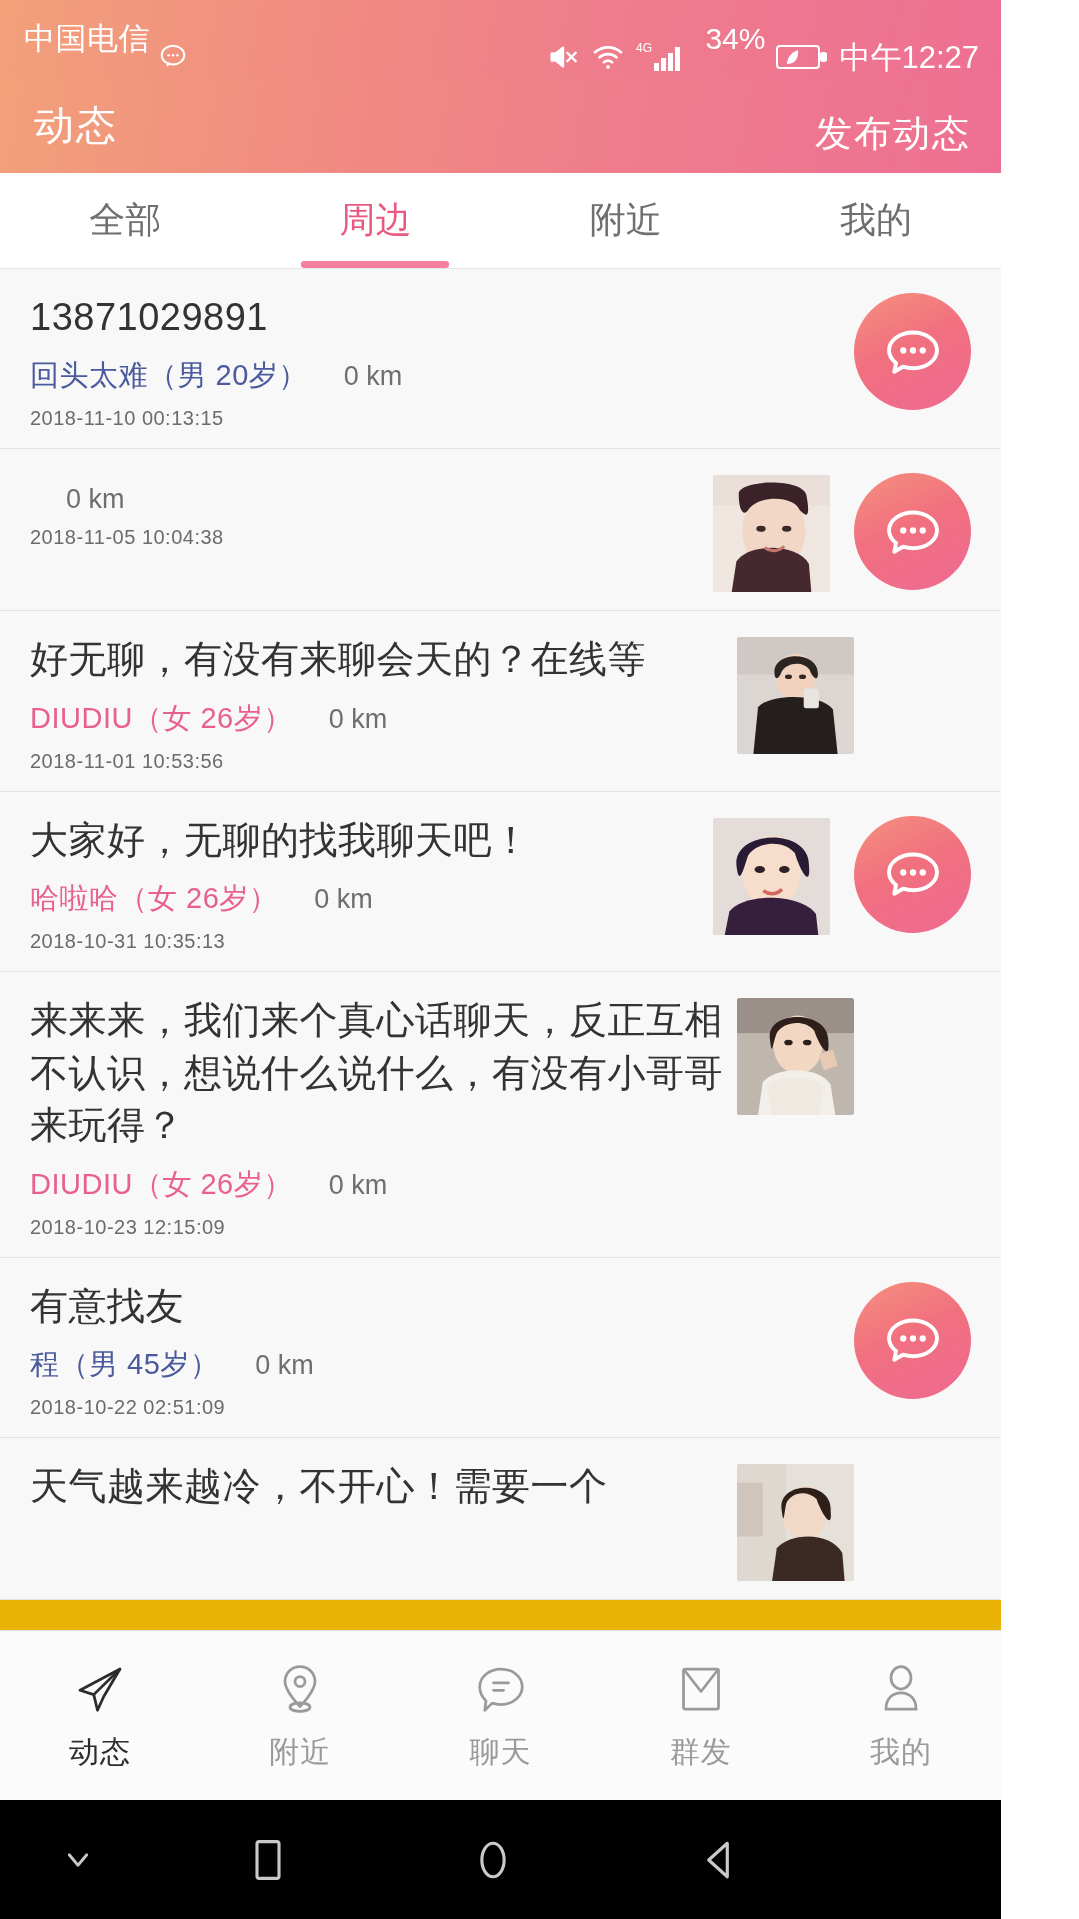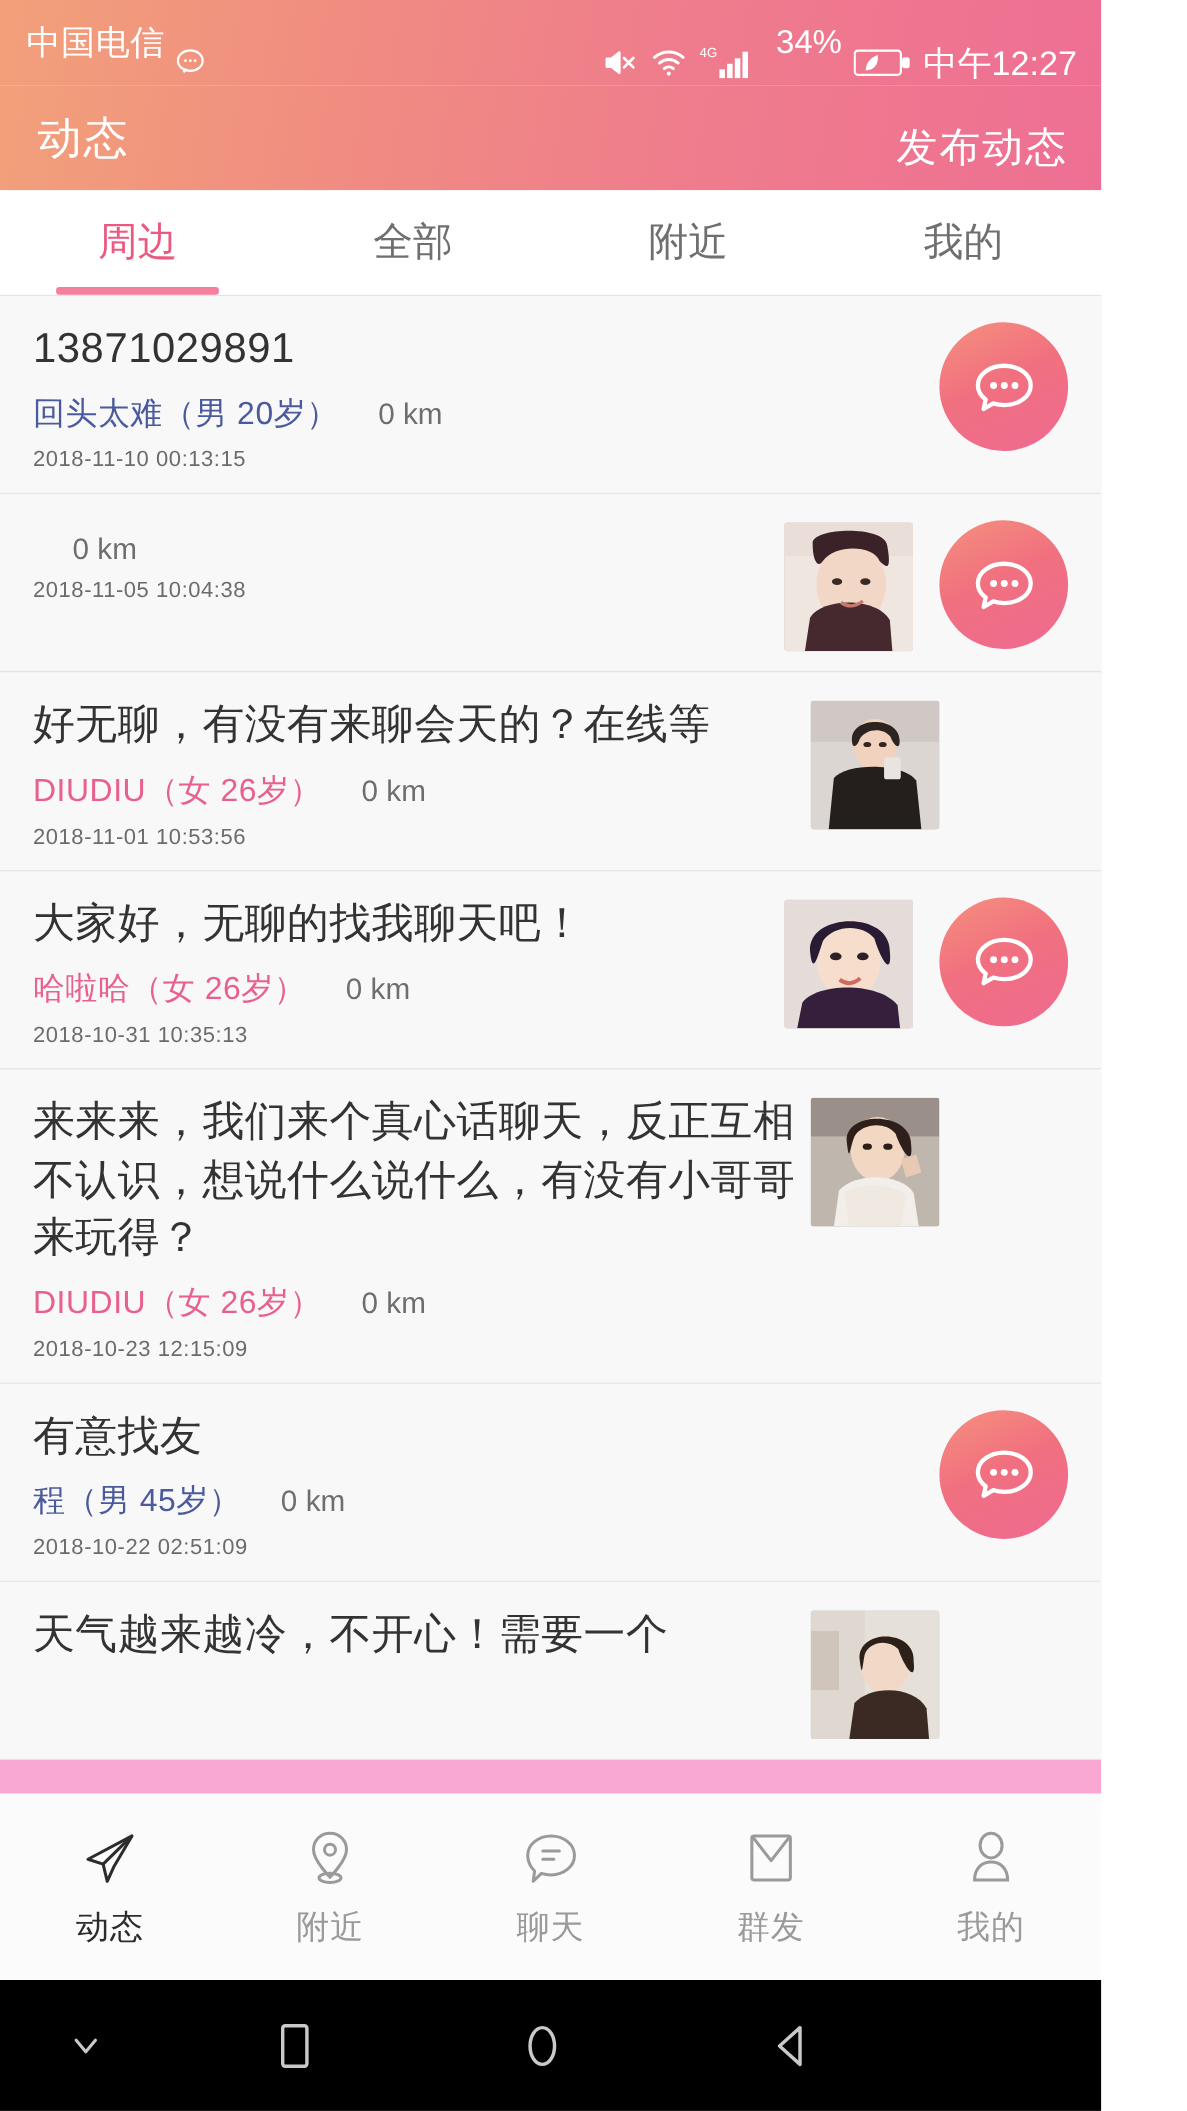--- a/index.html
+++ b/index.html
@@ -45,21 +45,21 @@
     flex:1; display:flex; align-items:center; justify-content:center;
     position:relative; font-size:36px; color:#6f6f6f;
   }
   .tab.active{ color:#ea5a80; }
   .tab.active::after{
     content:""; position:absolute; bottom:0; left:50%; transform:translateX(-50%);
     width:148px; height:7px; background:#f4809e; border-radius:3px;
   }
 
   
-  .feed{ flex:1 1 auto; background:#f9a8d4; overflow:hidden; position:relative; }
+  .feed{ flex:1 1 auto; background:#eab308; overflow:hidden; position:relative; }
   .post{
     position:relative; background:#f8f8f8;
     border-bottom:1px solid #e3e3e3;
     padding:22px 30px 18px 30px;
     display:flex; align-items:flex-start;
   }
   .post-main{ flex:1 1 auto; min-width:0; padding-right:14px; }
   .post-text{
     font-size:38px; color:#333333; line-height:1.38;
     letter-spacing:0.5px; word-break:break-all;
@@ -161,22 +161,22 @@
       <span class="clock">中午12:27</span>
     </div>
   </div>
 
   <div class="appbar">
     <div class="title">动态</div>
     <div class="action">发布动态</div>
   </div>
 
   <div class="tabs">
+    <div class="tab">全部</div>
     <div class="tab active">周边</div>
-    <div class="tab">全部</div>
     <div class="tab">附近</div>
     <div class="tab">我的</div>
   </div>
 
   <div class="feed">
 
     <div class="post">
       <div class="post-main">
         <div class="post-text">13871029891</div>
         <div class="meta-row">

